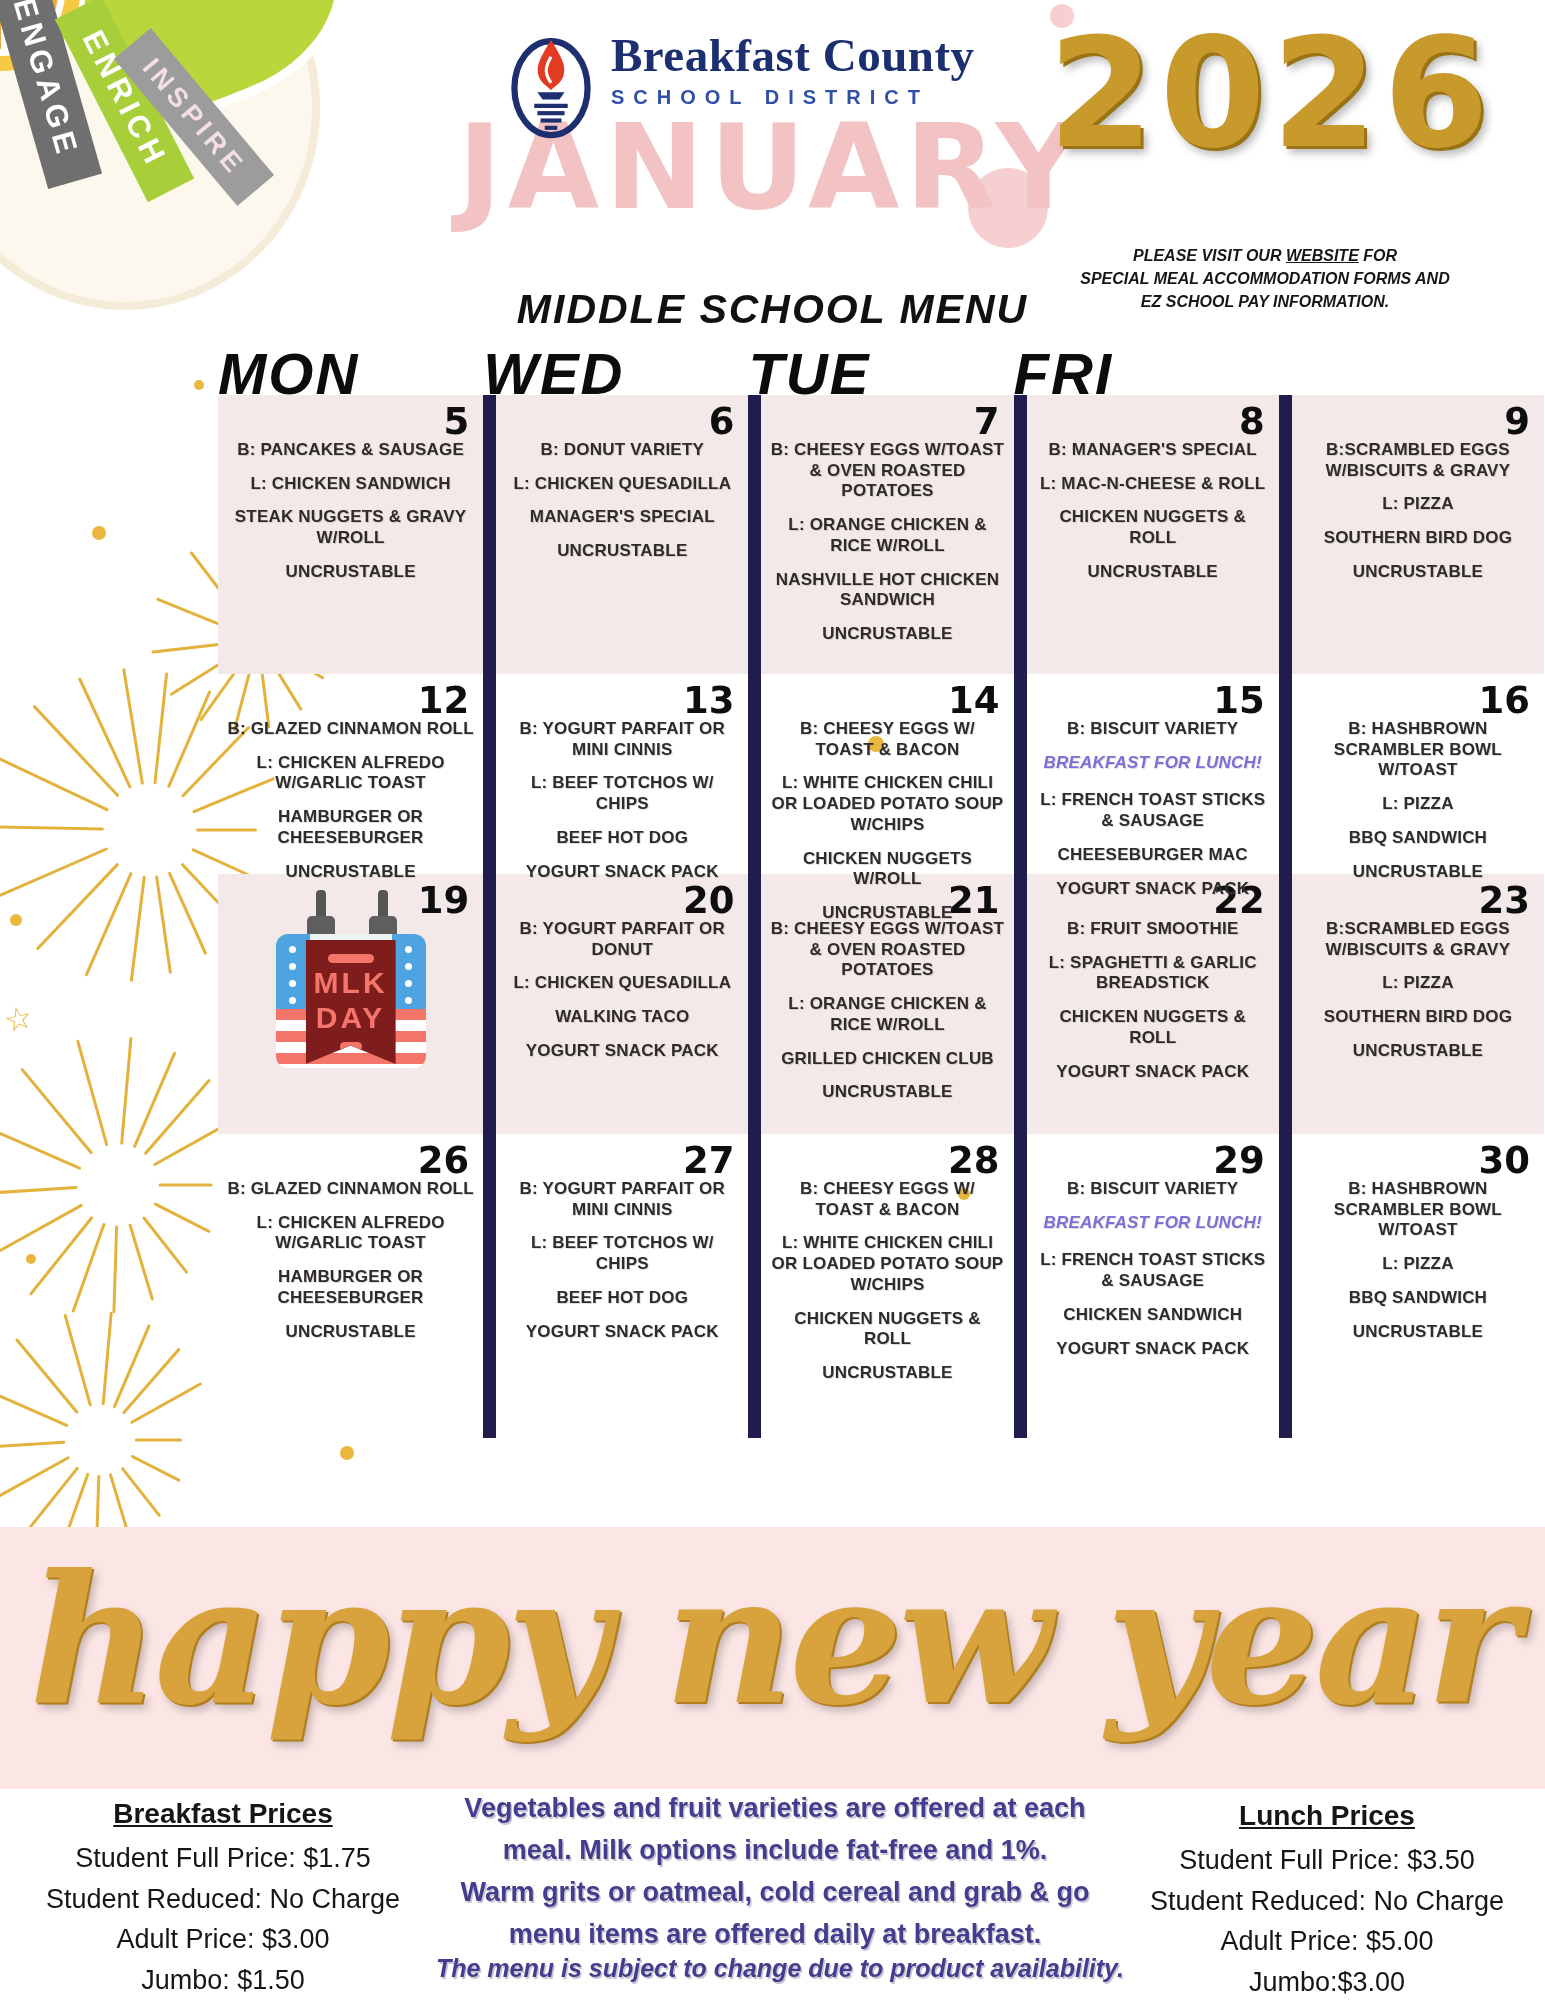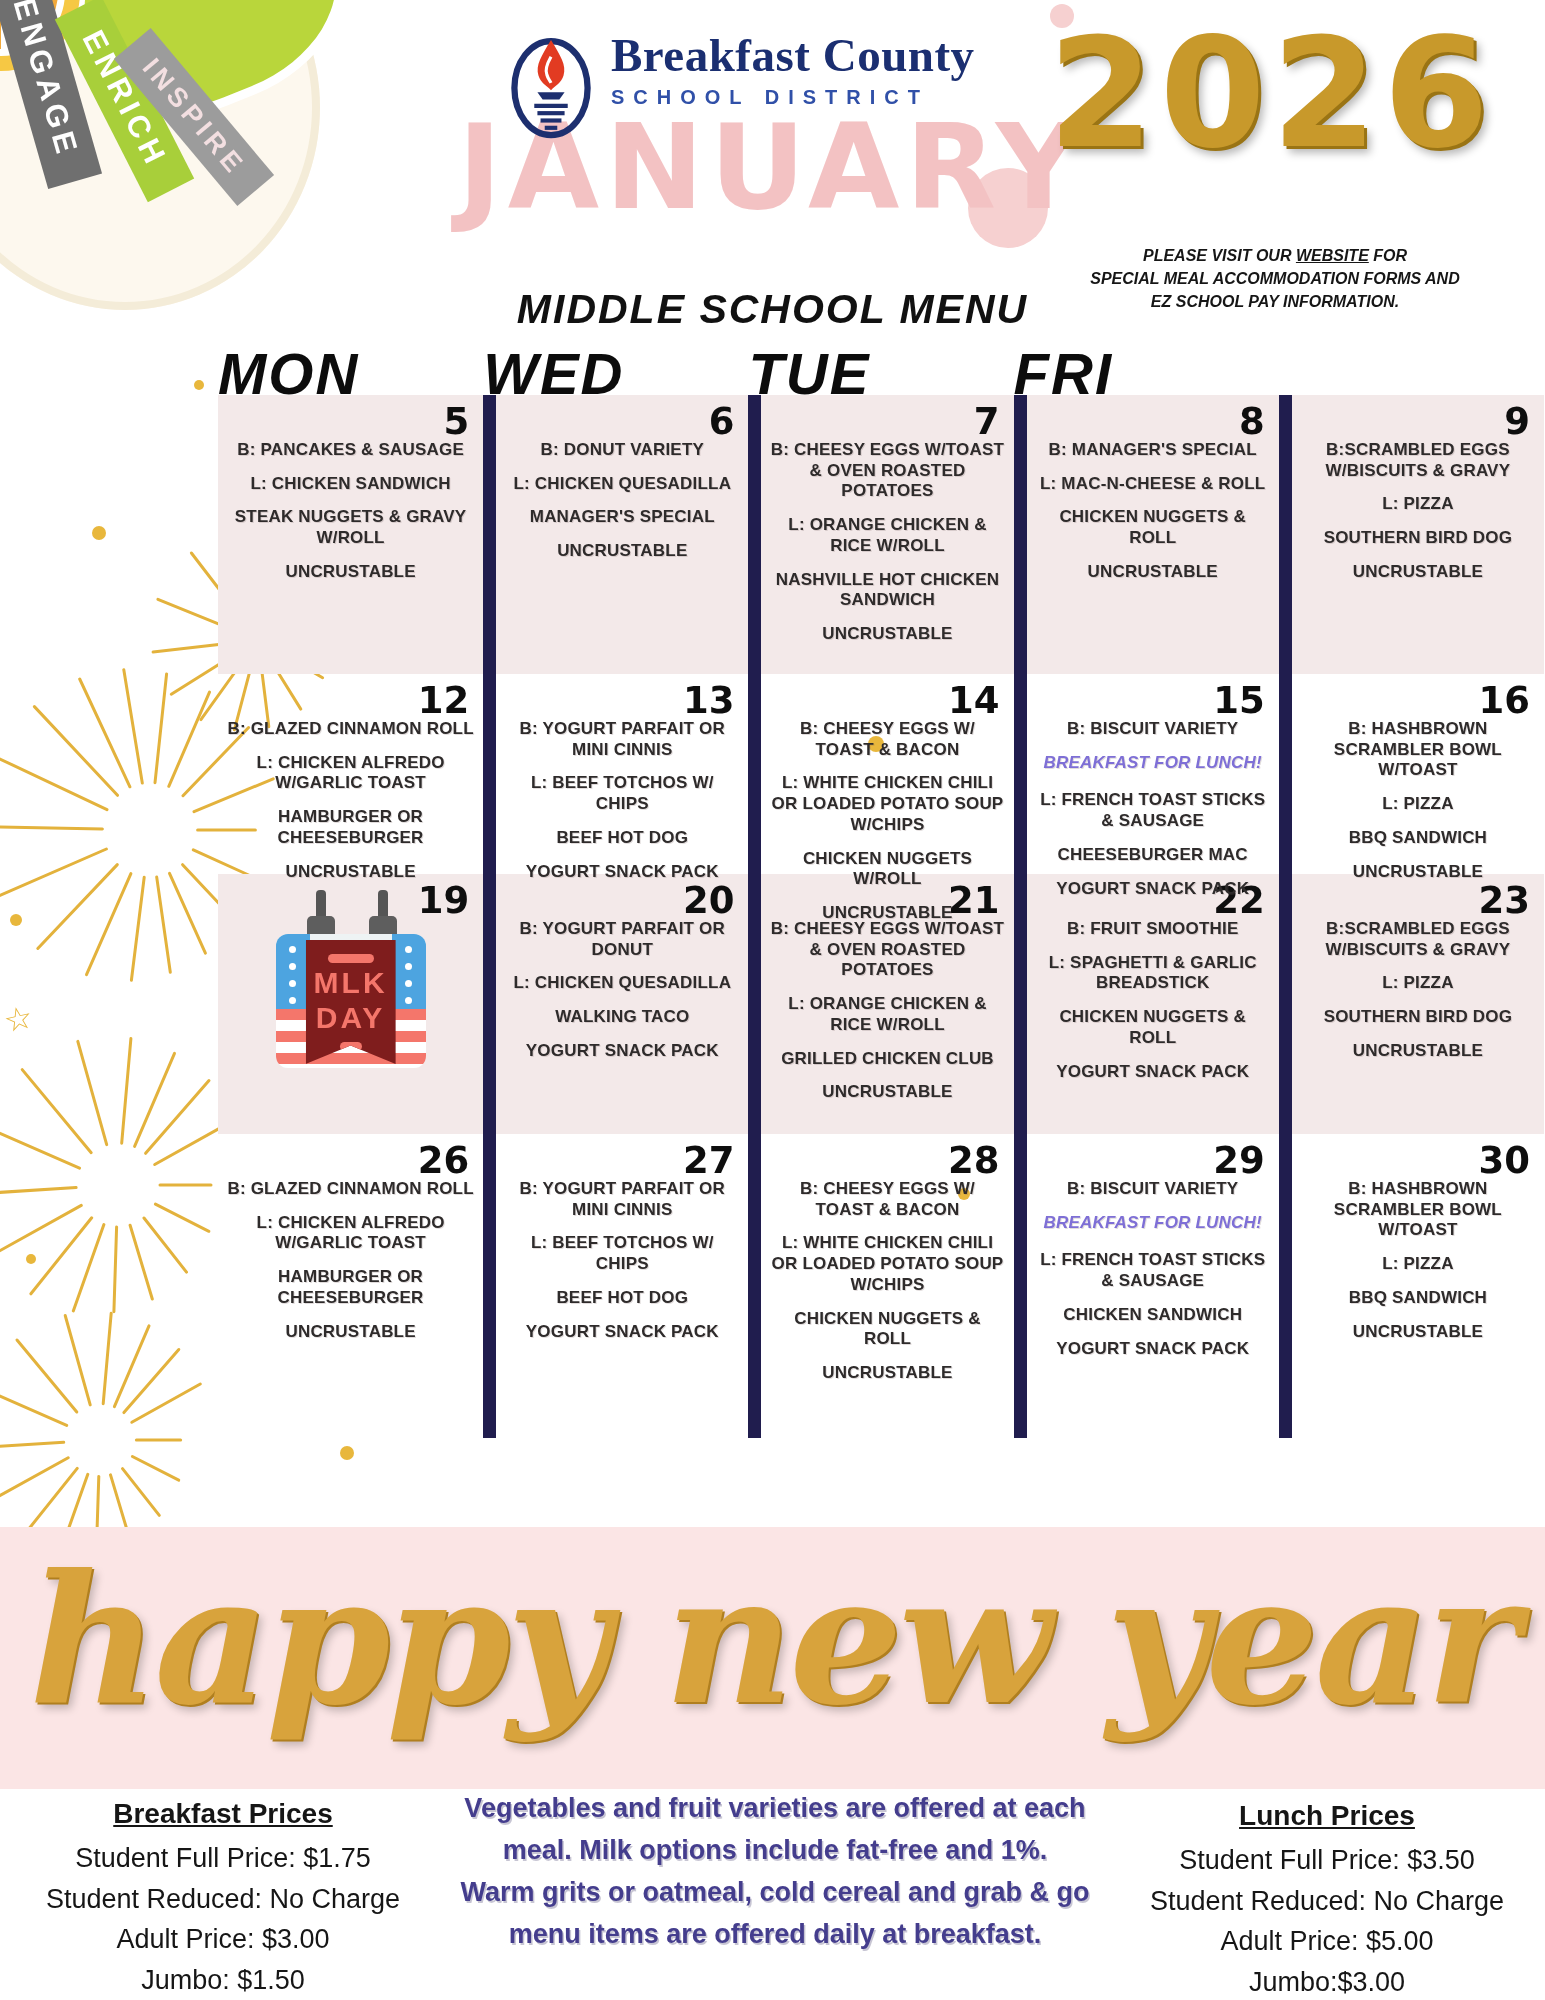--- a/index.html
+++ b/index.html
@@ -35,21 +35,21 @@
   .logo{position:absolute;left:505px;top:32px;z-index:3;display:flex;align-items:flex-start;gap:14px;}
   .logo-text .nm{font-family:"Liberation Serif",serif;font-weight:700;color:#1b2f71;
                  font-size:47px;line-height:1.02;letter-spacing:.5px;}
   .logo-text .sd{color:#3050a8;font-weight:700;font-size:20px;letter-spacing:9px;margin-top:6px;}
   .month{position:absolute;left:0;width:1545px;top:108px;text-align:center;z-index:2;
          font-family:"DejaVu Sans",sans-serif;font-weight:800;font-size:118px;line-height:1;
          color:#f3c2c3;letter-spacing:6px;}
   .year{position:absolute;right:50px;top:18px;z-index:2;font-family:"DejaVu Sans",sans-serif;
         font-weight:800;font-size:152px;line-height:1;color:#c8992b;letter-spacing:6px;
         text-shadow:3px 3px 0 #9a7414,6px 7px 8px rgba(0,0,0,.28);}
-  .notice{position:absolute;right:30px;top:244px;width:480px;z-index:3;text-align:center;
+  .notice{position:absolute;right:40px;top:244px;width:480px;z-index:3;text-align:center;
           font-weight:700;font-style:italic;font-size:16px;line-height:1.45;color:#161616;}
   .notice .website{text-decoration:underline;}
   .menu-title{position:absolute;left:0;width:1545px;top:286px;text-align:center;z-index:3;
               font-weight:800;font-style:italic;font-size:41px;letter-spacing:2px;color:#111;}
 
   
   .day-headers{position:absolute;left:218px;top:340px;width:1326px;z-index:3;
                display:grid;grid-template-columns:repeat(5,1fr);}
   .day-h{text-align:left;font-weight:800;font-size:58px;letter-spacing:2px;color:#0c0c0c;font-style:italic;}
   #cal-grid{position:absolute;left:218px;top:395px;width:1326px;z-index:2;}
@@ -475,13 +475,14 @@
   </div>
 
   <div class="prices ln">
     <div class="pt">Lunch Prices</div>
     <div class="pl">Student Full Price: $3.50</div>
     <div class="pl">Student Reduced: No Charge</div>
     <div class="pl">Adult Price: $5.00</div>
     <div class="pl">Jumbo:$3.00</div>
   </div>
 
+  <div class="disclaimer">The menu is subject to change due to product availability.</div>
 </div>
 
 </body></html>

